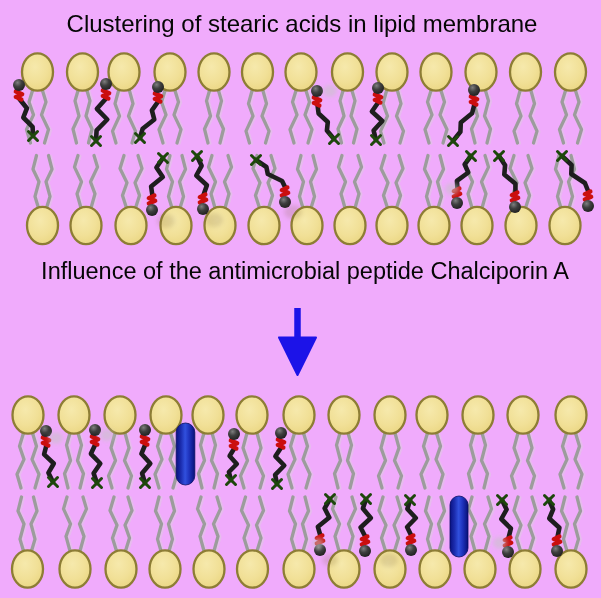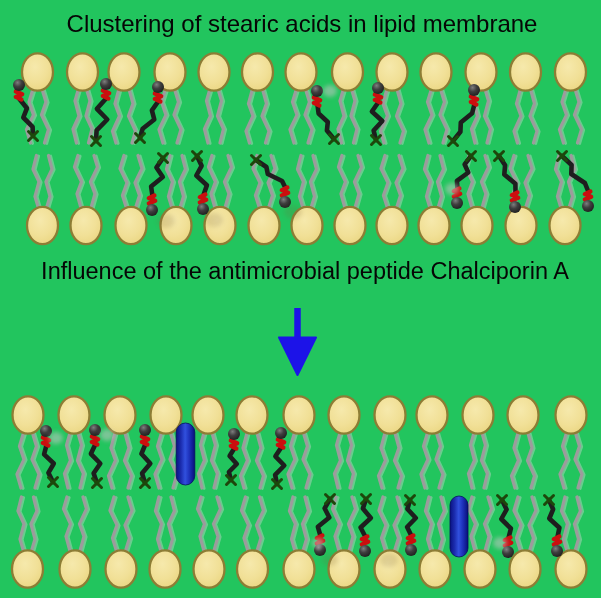--- a/index.html
+++ b/index.html
@@ -1,16 +1,16 @@
 <!DOCTYPE html>
 <html><head>
 <meta charset="utf-8">
 <style>
   html,body{margin:0;padding:0;background:#ffffff;}
-  .stage{position:relative;width:601px;height:598px;background:#22c55e;overflow:hidden;
+  .stage{position:relative;width:601px;height:598px;background:#f0abfc;overflow:hidden;
          font-family:"Liberation Sans", sans-serif;}
   svg{display:block;}
   text{font-family:"Liberation Sans", sans-serif;}
 </style>
 </head>
 <body>
 
 <div class="stage">
   <svg id="scene" width="601" height="598" viewBox="0 0 601 598">
     <defs>

